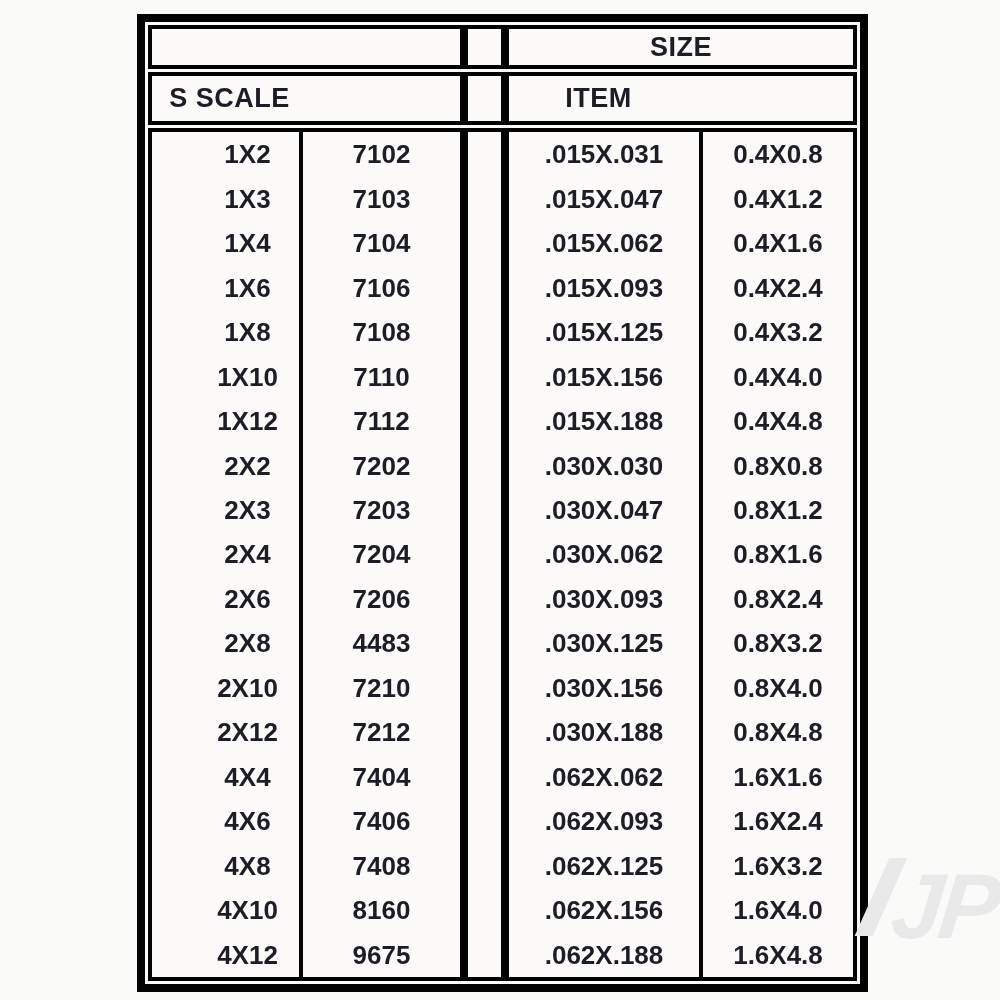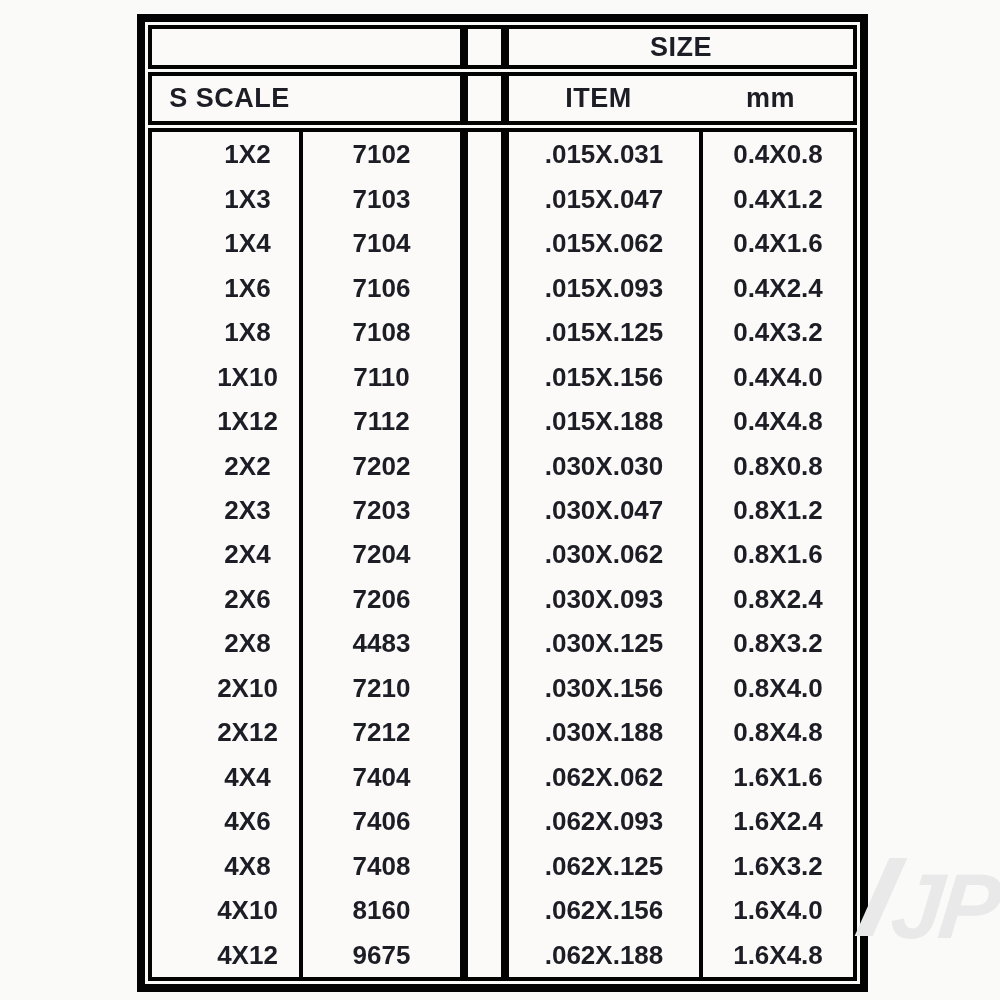--- a/index.html
+++ b/index.html
@@ -131,21 +131,20 @@
       </div>
     </div>
 
     <div class="hrow hrow2">
       <div class="box box-left">
         <span class="hlabel sub-scale">S SCALE</span>
       </div>
       <div class="box box-spacer"></div>
       <div class="box box-right">
         <span class="hlabel sub-inch">ITEM</span>
-        <span class="hlabel sub-mm">mm</span>
       </div>
     </div>
 
     <div class="data-wrap">
       <div class="data-box data-left">
         <div class="dcol col-scale" id="col-scale">
             <div class="cell">1X2</div>
             <div class="cell">1X3</div>
             <div class="cell">1X4</div>
             <div class="cell">1X6</div>

